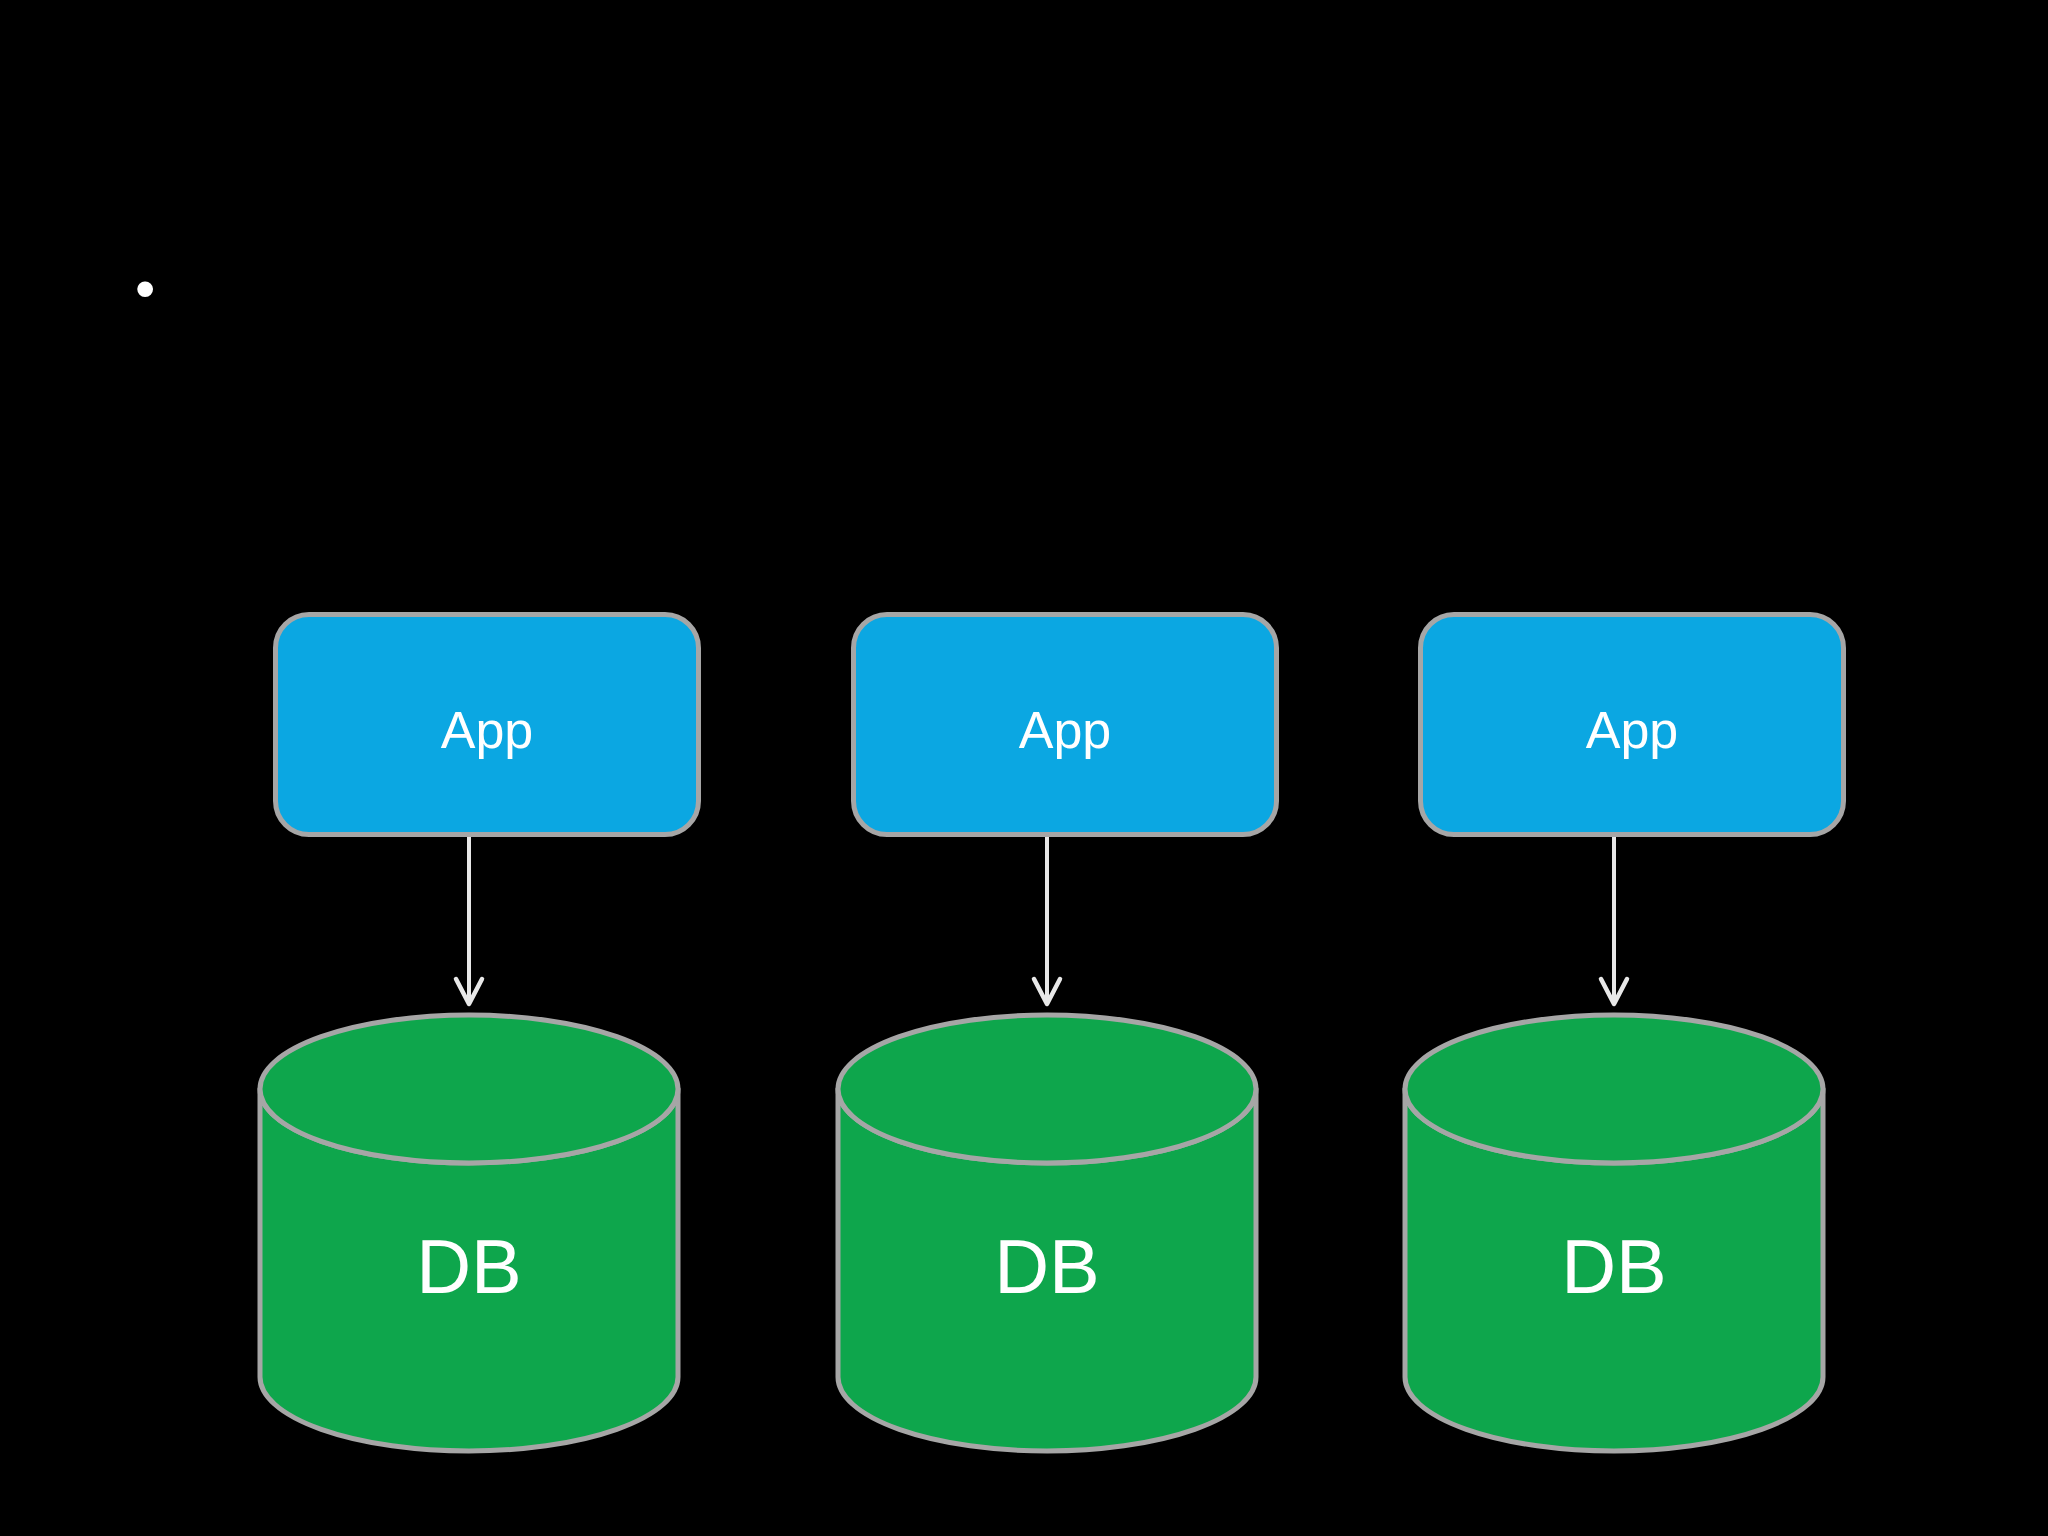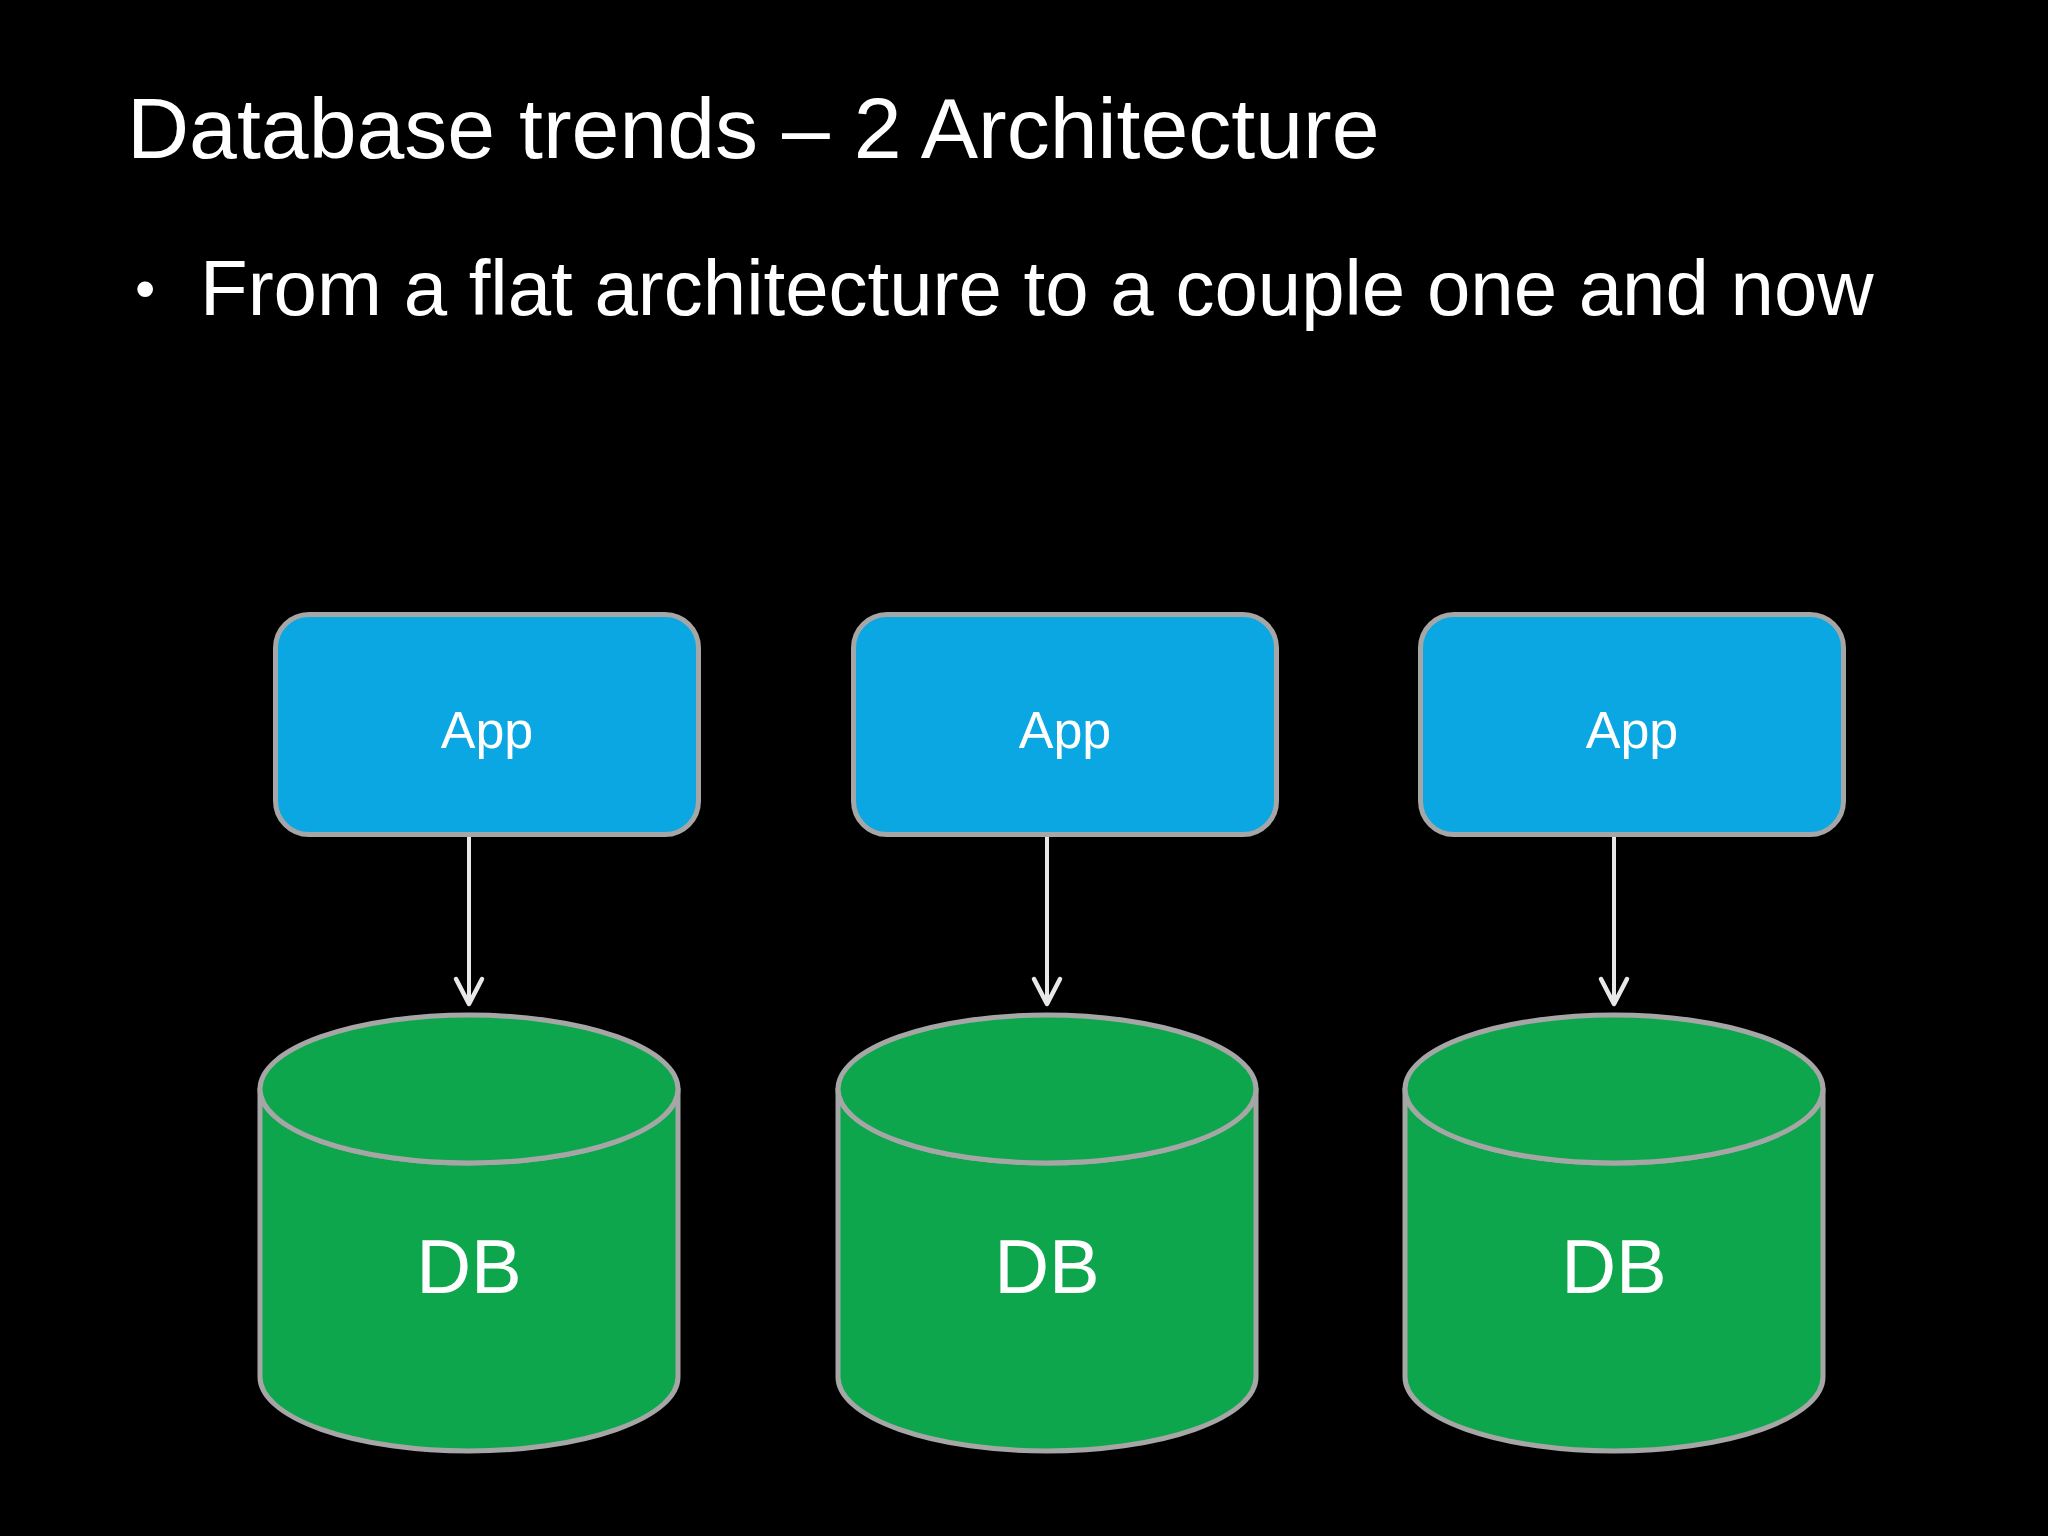--- a/index.html
+++ b/index.html
@@ -105,26 +105,24 @@
     font-size: 76px;
     line-height: 76px;
     color: var(--text, #fff);
   }
 </style>
 </head>
 <body>
 
 <div class="slide">
 
-  <div class="slide-title">Database trends – 2 Architecture</div>
 
   <div class="bullet-block">
     <span class="bullet-marker">•</span>
     <div class="bullet-lines">
-      <div>From a flat architecture to a couple one and now</div>
     </div>
   </div>
 
   <div class="columns">
 
     <div class="column c1">
       <div class="app-box">
         <span class="app-label">App</span>
       </div>
       <svg class="arrow-svg" viewBox="0 0 60 174">

